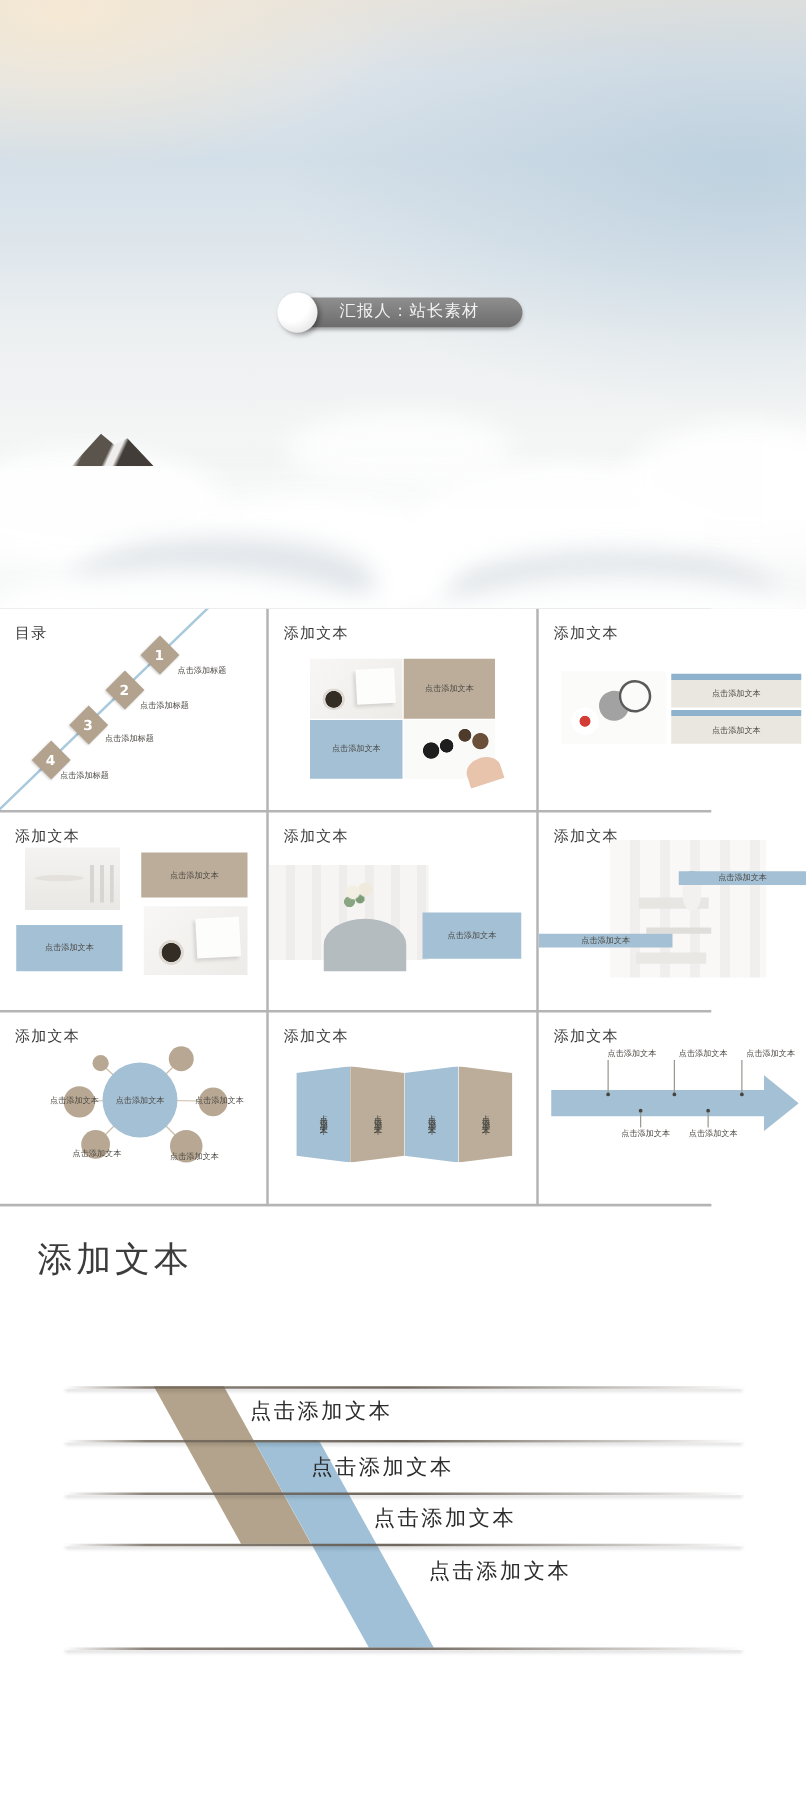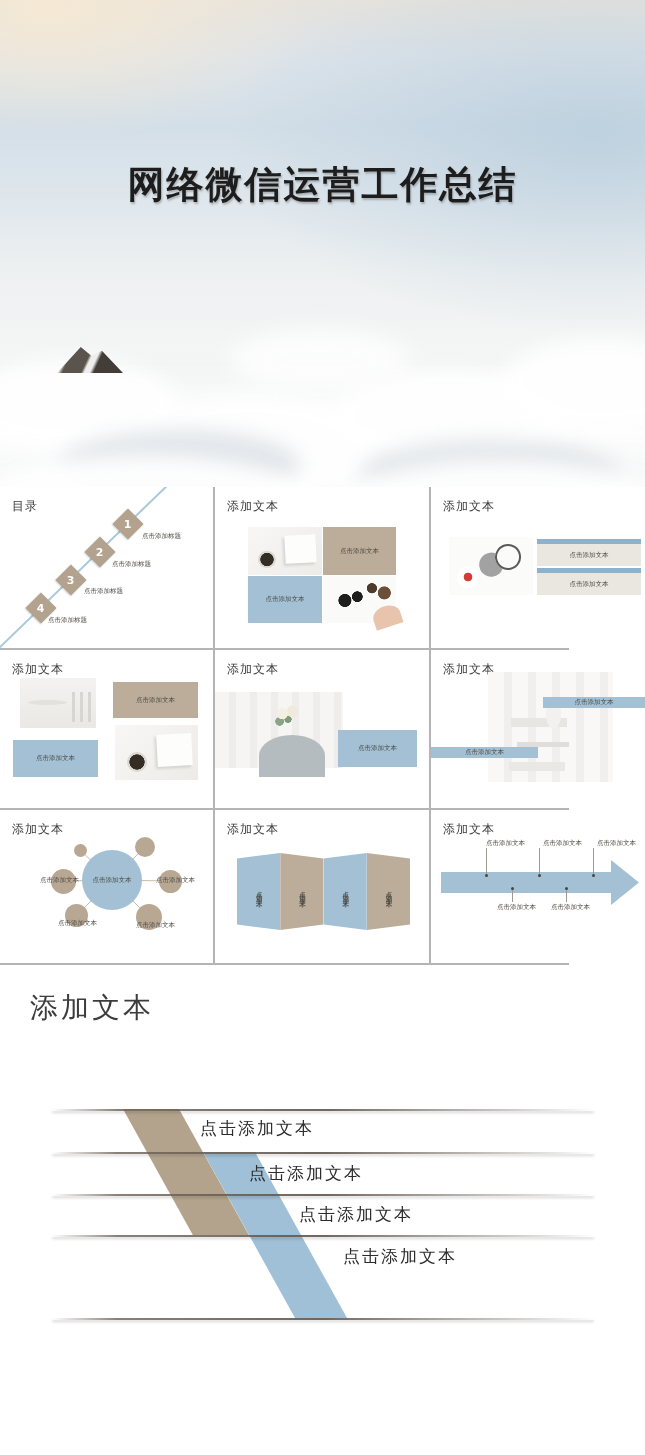--- a/index.html
+++ b/index.html
@@ -125,21 +125,24 @@
   <div class="cloud" style="left:-40px;top:360px;width:220px;height:90px;"></div>
   <div class="cloud" style="left:120px;top:395px;width:260px;height:110px;"></div>
   <div class="cloud" style="left:330px;top:370px;width:240px;height:95px;"></div>
   <div class="cloud" style="left:500px;top:340px;width:200px;height:90px;"></div>
   <div class="cloud" style="left:230px;top:330px;width:180px;height:60px;opacity:.8;"></div>
   <div class="cloud gray" style="left:60px;top:430px;width:240px;height:70px;"></div>
   <div class="cloud gray" style="left:360px;top:440px;width:260px;height:70px;"></div>
   <div class="cloud" style="left:-30px;top:455px;width:340px;height:90px;"></div>
   <div class="cloud" style="left:330px;top:460px;width:340px;height:90px;"></div>
   <div class="mountain"></div>
-  <h1 class="hero-title" style="margin:0;">网络微信运营工作总结</h1>
+  <div class="hero-badge">
+    <span class="knob"></span>
+    <span>汇报人：站长素材</span>
+  </div>
 </header>
 
 <div class="thumb-grid">
 
   <section class="slide">
     <div class="toc-line"></div>
     <div class="sl-title">目录</div>
     <div class="diamond" style="left:117px;top:26px;">
         <span>1</span>
       </div>

